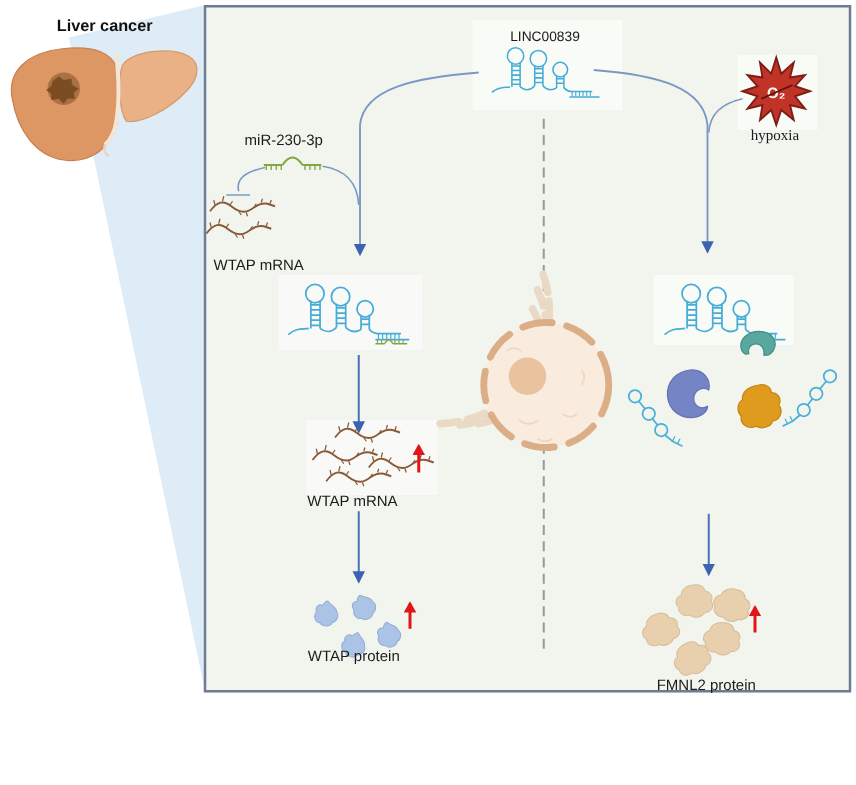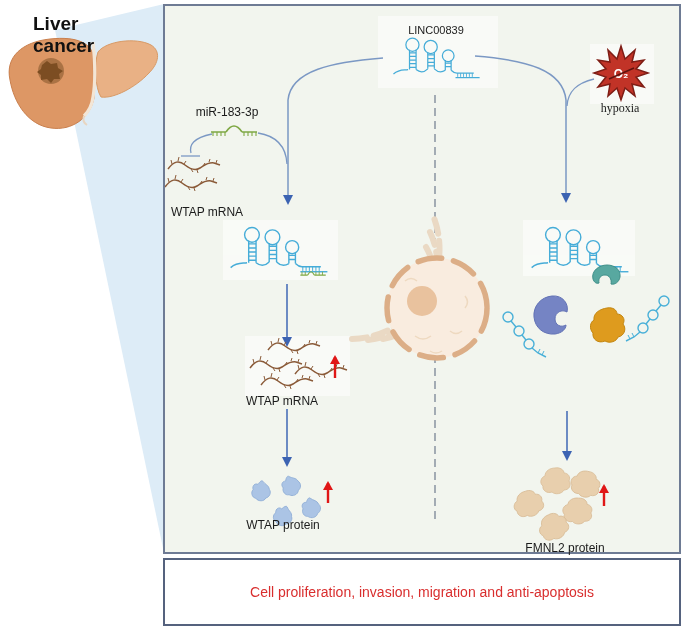--- a/index.html
+++ b/index.html
@@ -1,20 +1,20 @@
 <!DOCTYPE html>
 <html><head>
 <meta charset="utf-8">
 <style>
   html,body{margin:0;padding:0;background:#ffffff;}
   .stage{position:relative;width:685px;height:628px;background:#ffffff;overflow:hidden;
          font-family:"Liberation Sans",sans-serif;}
   .bg-svg{position:absolute;left:0;top:0;}
-  .liver-title{position:absolute;left:33px;top:13px;width:110px;text-align:left;
-               font-size:19px;font-weight:bold;color:#111;}
+  .liver-title{position:absolute;left:12px;top:13px;width:110px;text-align:right;
+               font-size:13px;font-weight:bold;color:#111;}
   .main-panel{position:absolute;left:163px;top:4px;width:514px;height:546px;
               border:2px solid #6e7b94;background:#f2f5ee;}
   .diagram-svg{position:absolute;left:0;top:0;}
   .lbl{position:absolute;font-size:12px;color:#1b1b1b;text-align:center;line-height:1.25;}
   .lbl.pre{white-space:pre-line;}
   .outcome-box{position:absolute;left:163px;top:558px;width:514px;height:64px;
                border:2px solid #55627e;background:#ffffff;display:flex;
                align-items:center;justify-content:center;}
   .outcome-text{font-size:14px;color:#d92e2e;text-align:center;}
 </style>
@@ -173,25 +173,22 @@
       </g>
 
       <g stroke="#e01616" stroke-width="2.4" fill="none">
         <path d="M170,372 L170,351" marker-end="url(#mr)"></path>
         <path d="M163,497 L163,477" marker-end="url(#mr)"></path>
         <path d="M439,500 L439,480" marker-end="url(#mr)"></path>
       </g>
     </svg>
 
     <div class="lbl" style="left:206px;top:18px;width:130px;font-size:11px;">LINC00839</div>
-    <div class="lbl" style="left:10px;top:99px;width:104px;">miR-183-3p</div>
+    <div class="lbl" style="left:10px;top:99px;width:104px;">miR-230-3p</div>
     <div class="lbl" style="left:0px;top:199px;width:84px;">WTAP mRNA</div>
     <div class="lbl" style="left:415px;top:95px;width:80px;font-family:Liberation Serif, serif;">hypoxia</div>
     <div class="lbl" style="left:72px;top:388px;width:90px;">WTAP mRNA</div>
     <div class="lbl" style="left:63px;top:512px;width:110px;">WTAP protein</div>
     <div class="lbl" style="left:345px;top:535px;width:110px;">FMNL2 protein</div>
   </div>
 
-  <div class="outcome-box">
-    <div class="outcome-text">Cell proliferation, invasion, migration  and anti-apoptosis</div>
-  </div>
 
 </div>
 
 </body></html>

